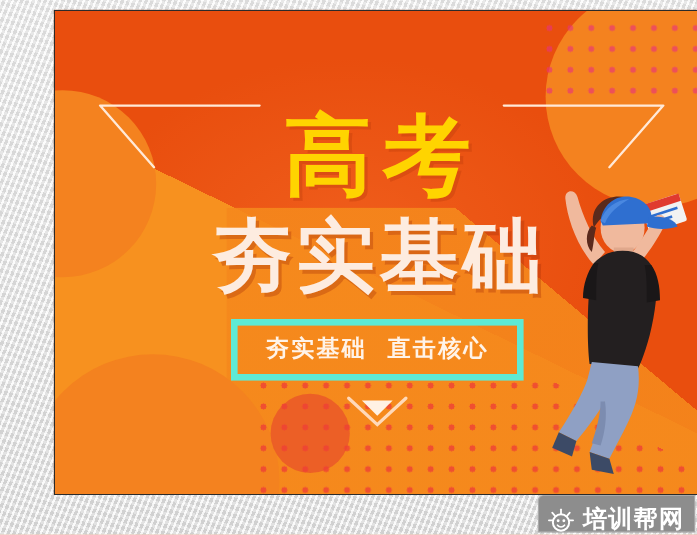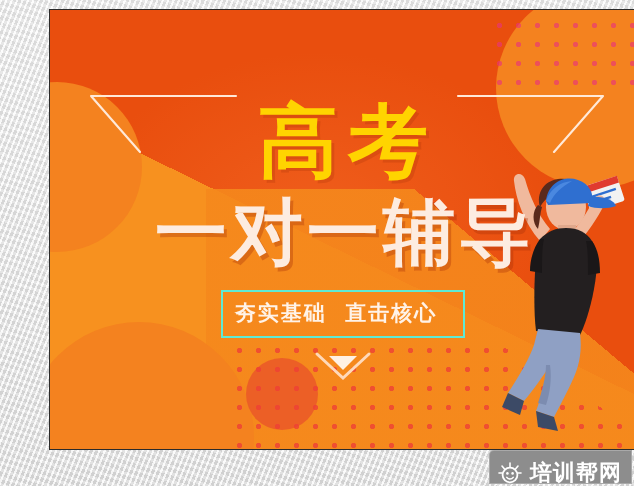--- a/index.html
+++ b/index.html
@@ -98,22 +98,22 @@
     margin-top:14px;
     font-family:"DejaVu Sans","Liberation Sans",sans-serif;
     font-size:72px; font-weight:bold;
     letter-spacing:4px; text-indent:4px;
     color:#fdece0;
     line-height:1;
     text-shadow: 3px 4px 0 rgba(170,50,8,.35);
   }
   .tagline-box {
     margin-top:22px;
-    border:2px solid #5eead4;
-    padding:7px 26px 9px 12px;
+    border:6px solid #5eead4;
+    padding:7px 26px 9px 26px;
   }
   .tagline {
     font-family:"DejaVu Sans","Liberation Sans",sans-serif;
     font-size:21px; font-weight:bold;
     letter-spacing:2px;
     color:#fff3e8;
     white-space:pre;
   }
   .chevron { margin-top:12px; }
 
@@ -200,21 +200,21 @@
                C62 246 68 230 70 216 C64 226 54 240 44 252 L28 244
                C40 226 50 208 54 196 Z" fill="#8fa0c4"></path>
       <path d="M70 216 C72 230 70 244 66 256 L58 254 C62 242 66 228 66 216 Z" fill="#7c8cb0"></path>
 
       <path d="M56 262 L74 268 L78 282 L58 278 Z" fill="#3c4a66"></path>
       <path d="M28 244 L44 252 L40 266 L22 258 Z" fill="#3c4a66"></path>
     </svg>
 
     <div class="layer headline-wrap">
       <div class="title-main">高考</div>
-      <div class="title-sub">一对一辅导</div>
+      <div class="title-sub">夯实基础</div>
       <div class="tagline-box">
         <div class="tagline">夯实基础  直击核心</div>
       </div>
       <svg class="chevron" width="60" height="34" viewBox="0 0 60 34">
         <path d="M4 4 L30 28 L56 4" fill="none" stroke="#ffd9b9" stroke-width="3" stroke-linecap="round"></path>
         <path d="M16 6 L30 20 L44 6 Z" fill="#fff1e4"></path>
       </svg>
     </div>
 
   </div>

